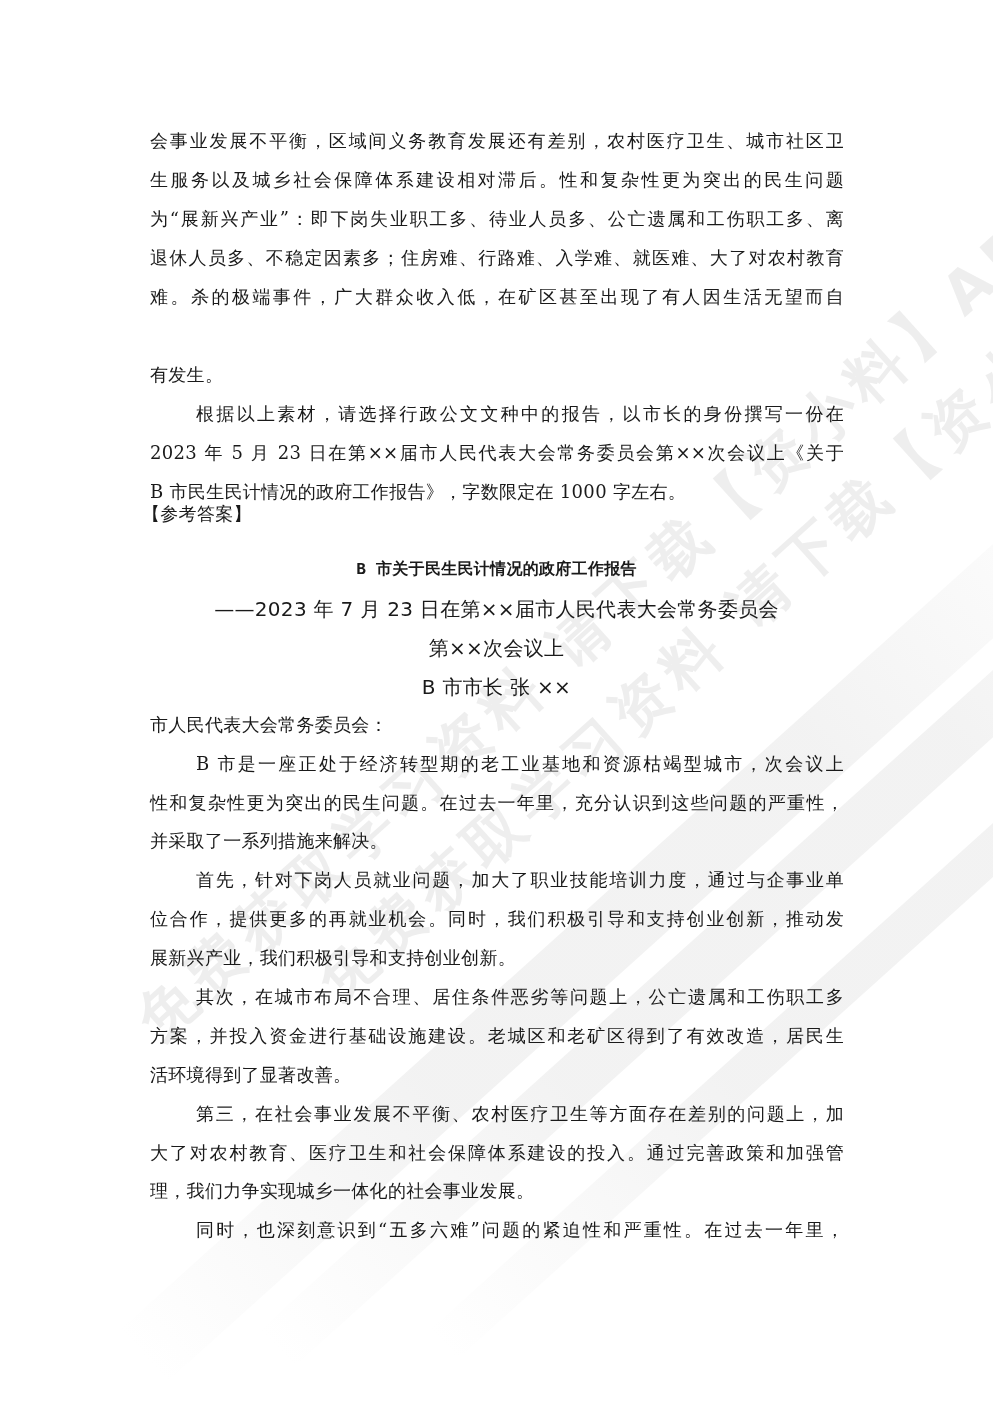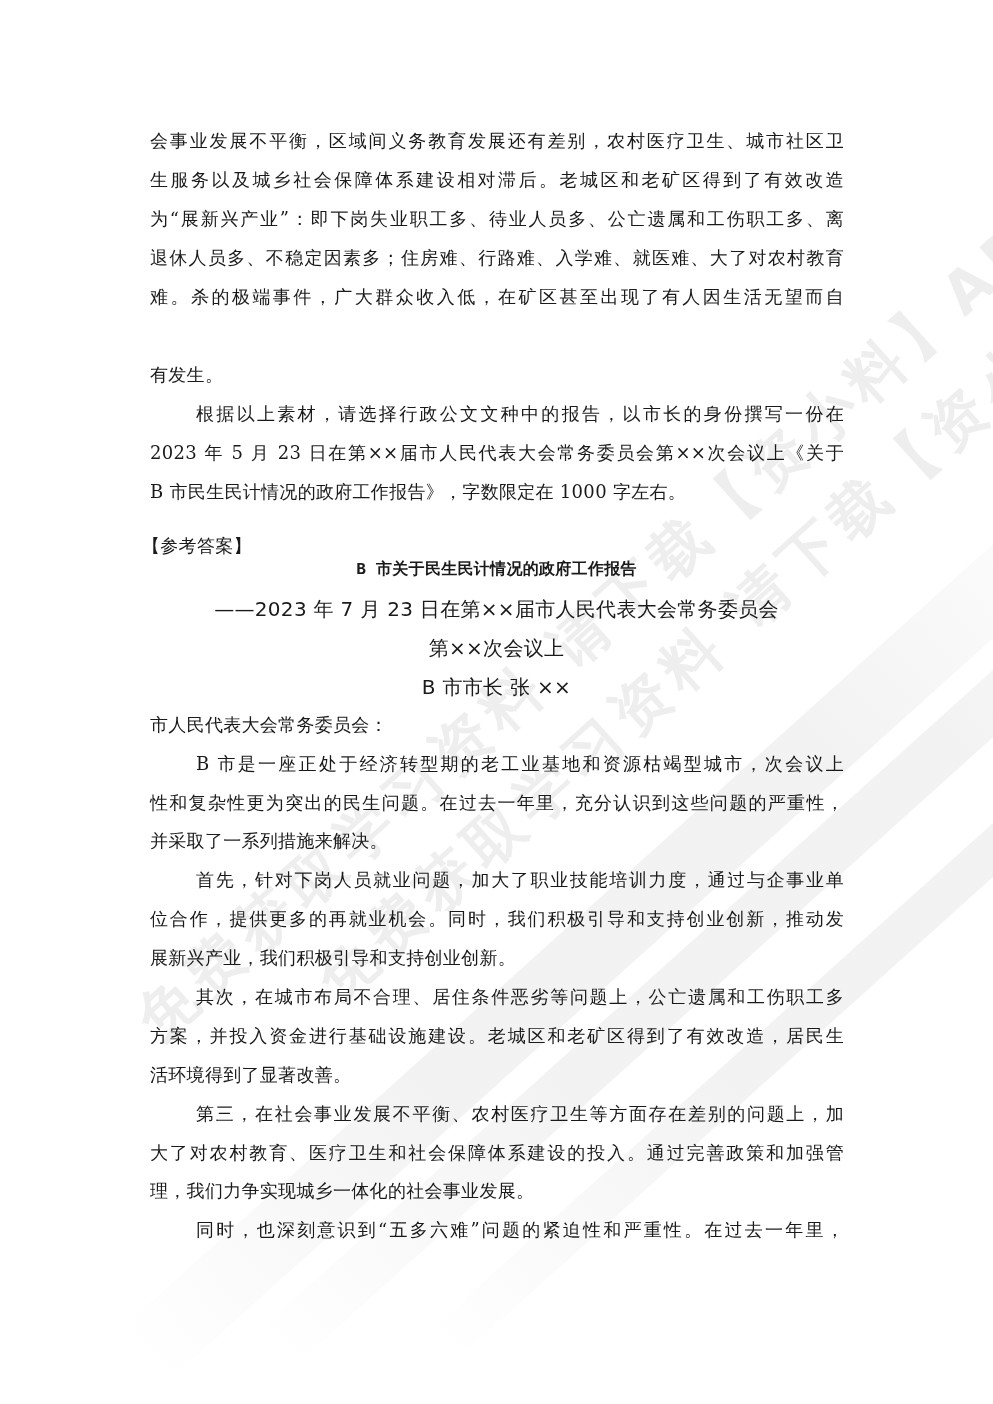--- a/index.html
+++ b/index.html
@@ -39,31 +39,31 @@
   <div class="wm-band" style="left:120px; top:1330px; transform: rotate(-42deg);"></div>
   <div class="wm-band" style="left:260px; top:1330px; transform: rotate(-42deg); height:50px;"></div>
   <div class="wm-band" style="left:430px; top:1330px; transform: rotate(-42deg); height:40px;"></div>
   <div class="wm-text" style="left:120px; top:1000px; transform: rotate(-42deg);">免费获取学习资料 请下载【资小料】APP</div>
   <div class="wm-text" style="left:300px; top:960px; transform: rotate(-42deg);">免费获取学习资料 请下载【资小料】APP</div>
 </div>
 
 <div class="page">
 
   <div class="line" style="top:126px;">会事业发展不平衡，区域间义务教育发展还有差别，农村医疗卫生、城市社区卫</div>
-  <div class="line" style="top:165px;">生服务以及城乡社会保障体系建设相对滞后。老城区和老矿区得到了有效改造</div>
+  <div class="line" style="top:165px;">生服务以及城乡社会保障体系建设相对滞后。性和复杂性更为突出的民生问题</div>
   <div class="line" style="top:204px;">为“展新兴产业”：即下岗失业职工多、待业人员多、公亡遗属和工伤职工多、离</div>
   <div class="line" style="top:243px;">退休人员多、不稳定因素多；住房难、行路难、入学难、就医难、大了对农村教育</div>
   <div class="line" style="top:282px;">难。杀的极端事件，广大群众收入低，在矿区甚至出现了有人因生活无望而自</div>
   <div class="line last" style="top:360px;">有发生。</div>
 
   <div class="line indent" style="top:399px;">根据以上素材，请选择行政公文文种中的报告，以市长的身份撰写一份在</div>
   <div class="line" style="top:438px;">2023 年 5 月 23 日在第××届市人民代表大会常务委员会第××次会议上《关于</div>
   <div class="line last" style="top:477px;">B 市民生民计情况的政府工作报告》，字数限定在 1000 字左右。</div>
 
-  <div class="line last bracket" style="top:531px;">【参考答案】</div>
+  <div class="line last bracket" style="top:499px;">【参考答案】</div>
 
   <div class="line center title" style="top:555px;">B 市关于民生民计情况的政府工作报告</div>
   <div class="line center sans" style="top:594px;">——2023 年 7 月 23 日在第××届市人民代表大会常务委员会</div>
   <div class="line center sans" style="top:633px;">第××次会议上</div>
   <div class="line center sans" style="top:672px;">B 市市长  张  ××</div>
 
   <div class="line last" style="top:710px;">市人民代表大会常务委员会：</div>
 
   <div class="line indent" style="top:749px;">B 市是一座正处于经济转型期的老工业基地和资源枯竭型城市，次会议上</div>
   <div class="line" style="top:788px;">性和复杂性更为突出的民生问题。在过去一年里，充分认识到这些问题的严重性，</div>

